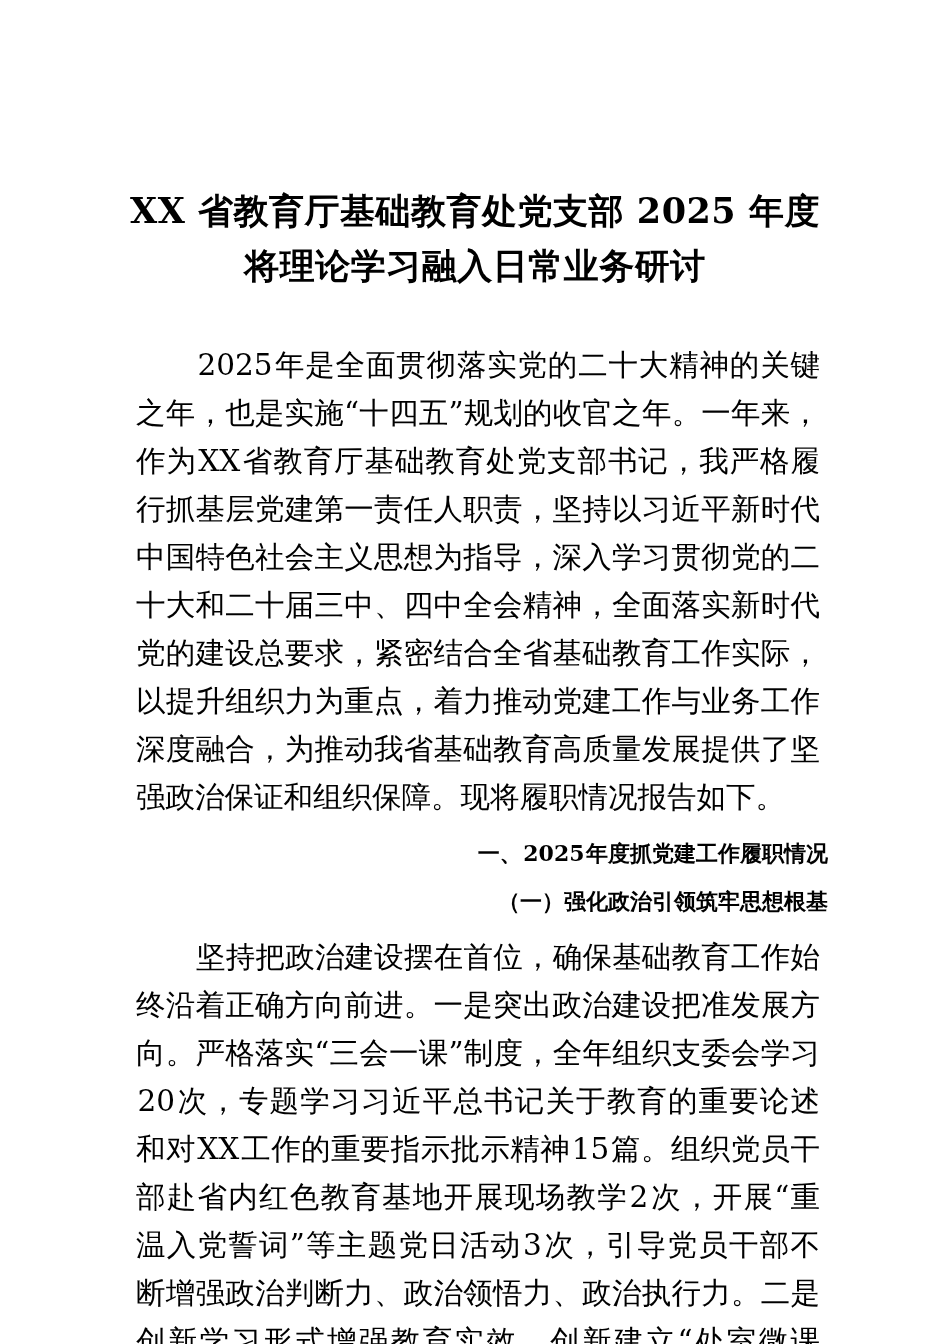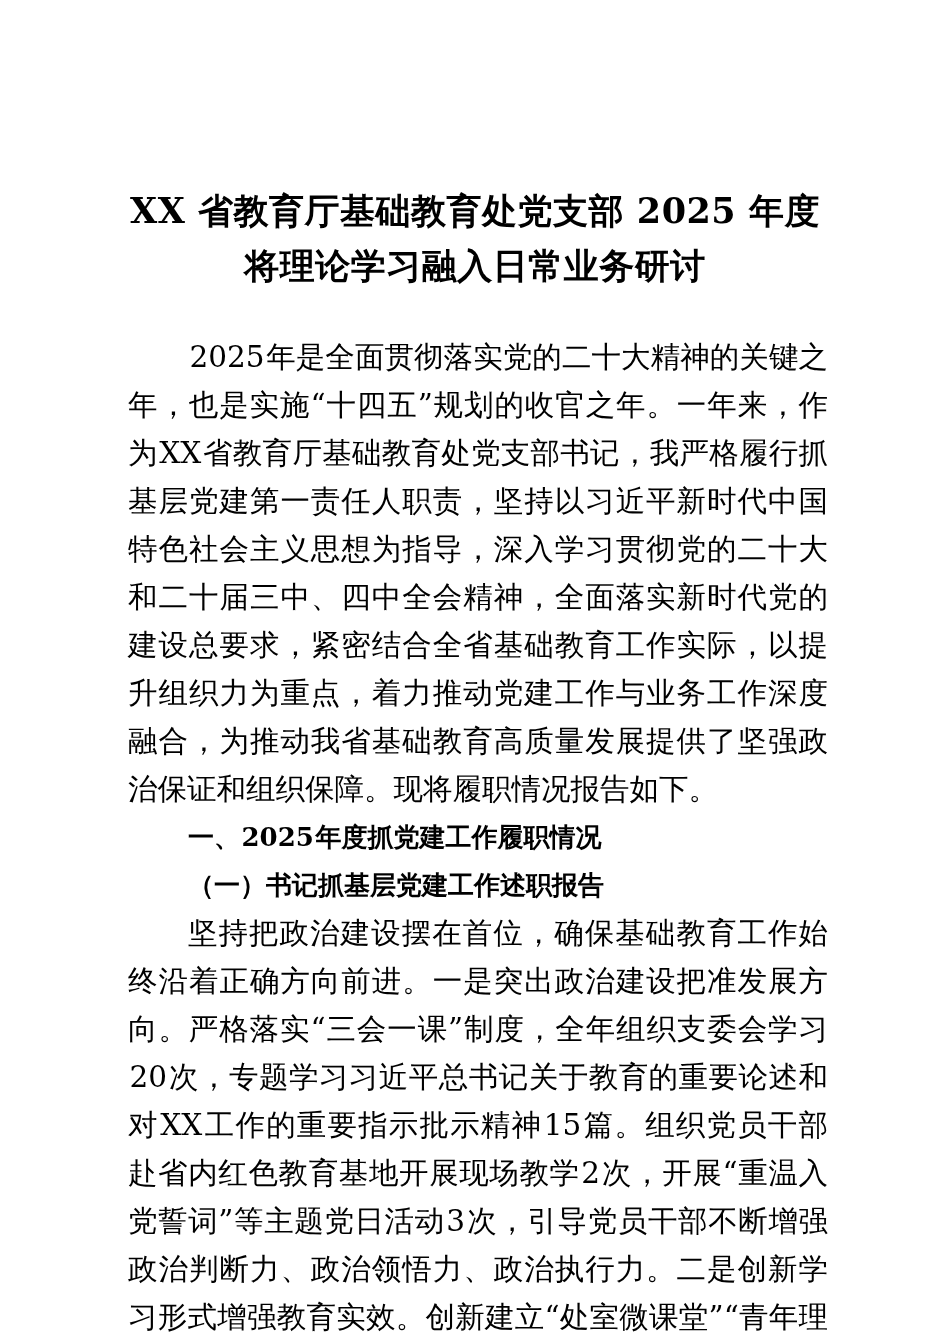--- a/index.html
+++ b/index.html
@@ -44,37 +44,37 @@
 
   
   .body-region {
     position: absolute;
     left: 128px;
     top: 318px;
     width: 700px;
   }
 
   p.para {
-    margin: 0;
+    margin: 8px;
     font-size: 29.5px;
     line-height: 48px;
     text-align: justify;
     text-justify: inter-ideograph;
     text-indent: 60px;
     font-weight: 400;
     letter-spacing: 0px;
     word-spacing: 0px;
     color: #000;
   }
 
   p.heading {
     margin: 0;
-    font-size: 26px;
+    font-size: 22px;
     line-height: 48px;
-    text-align: left;
+    text-align: right;
     text-indent: 60px;
     font-weight: 700;
     color: #000;
   }
 
   
   .b {
     font-weight: 400;
   }
 
@@ -98,18 +98,18 @@
     <div>XX 省教育厅基础教育处党支部 2025 年度</div>
     <div>将理论学习融入日常业务研讨</div>
   </div>
 
   <div class="body-region">
 
     <p class="para"><span class="num">2025</span><span>年是全面贯彻落实党的二十大精神的关键之年，也是实施“十四五”规划的收官之年。一年来，作为</span><span class="num">XX</span><span>省教育厅基础教育处党支部书记，我严格履行抓基层党建第一责任人职责，坚持以习近平新时代中国特色社会主义思想为指导，深入学习贯彻党的二十大和二十届三中、四中全会精神，全面落实新时代党的建设总要求，紧密结合全省基础教育工作实际，以提升组织力为重点，着力推动党建工作与业务工作深度融合，为推动我省基础教育高质量发展提供了坚强政治保证和组织保障。现将履职情况报告如下。</span></p>
 
     <p class="heading"><span>一、</span><span class="num-b">2025</span><span>年度抓党建工作履职情况</span></p>
 
-    <p class="heading">（一）书记抓基层党建工作述职报告</p>
+    <p class="heading">（一）强化政治引领筑牢思想根基</p>
 
     <p class="para"><span>坚持把政治建设摆在首位，确保基础教育工作始终沿着正确方向前进。</span><span class="b">一是</span><span>突出政治建设把准发展方向。严格落实“三会一课”制度，全年组织支委会学习</span><span class="num">20</span><span>次，专题学习习近平总书记关于教育的重要论述和对</span><span class="num">XX</span><span>工作的重要指示批示精神</span><span class="num">15</span><span>篇。组织党员干部赴省内红色教育基地开展现场教学</span><span class="num">2</span><span>次，开展“重温入党誓词”等主题党日活动</span><span class="num">3</span><span>次，引导党员干部不断增强政治判断力、政治领悟力、政治执行力。</span><span class="b">二是</span><span>创新学习形式增强教育实效。创新建立“处室微课堂”“青年理论学习小组”等学习形式，将理论学习融入日常业务研讨，开展专题研讨</span></p>
 
   </div>
 </div>
 
 </body></html>

